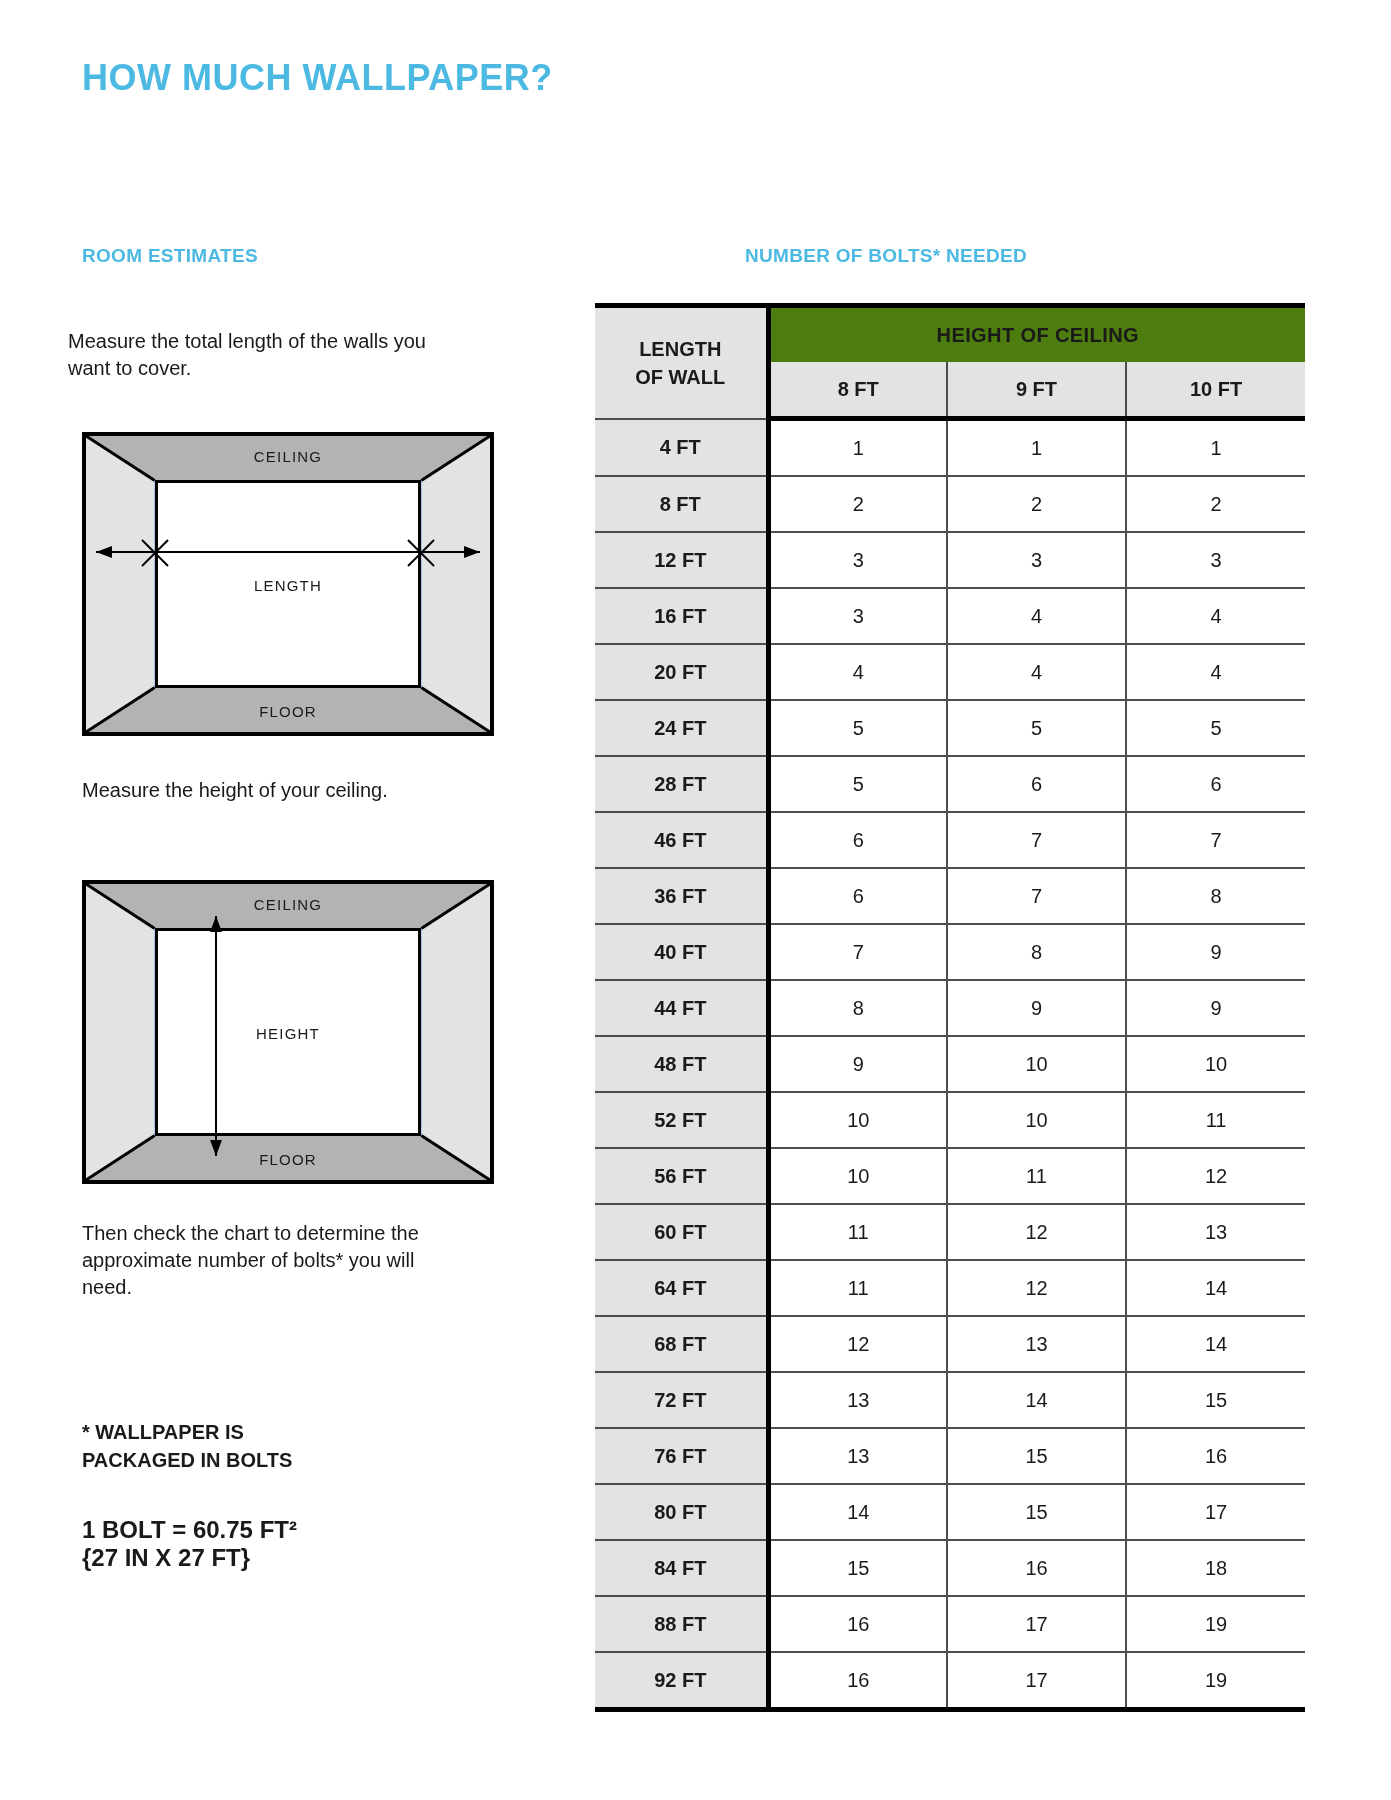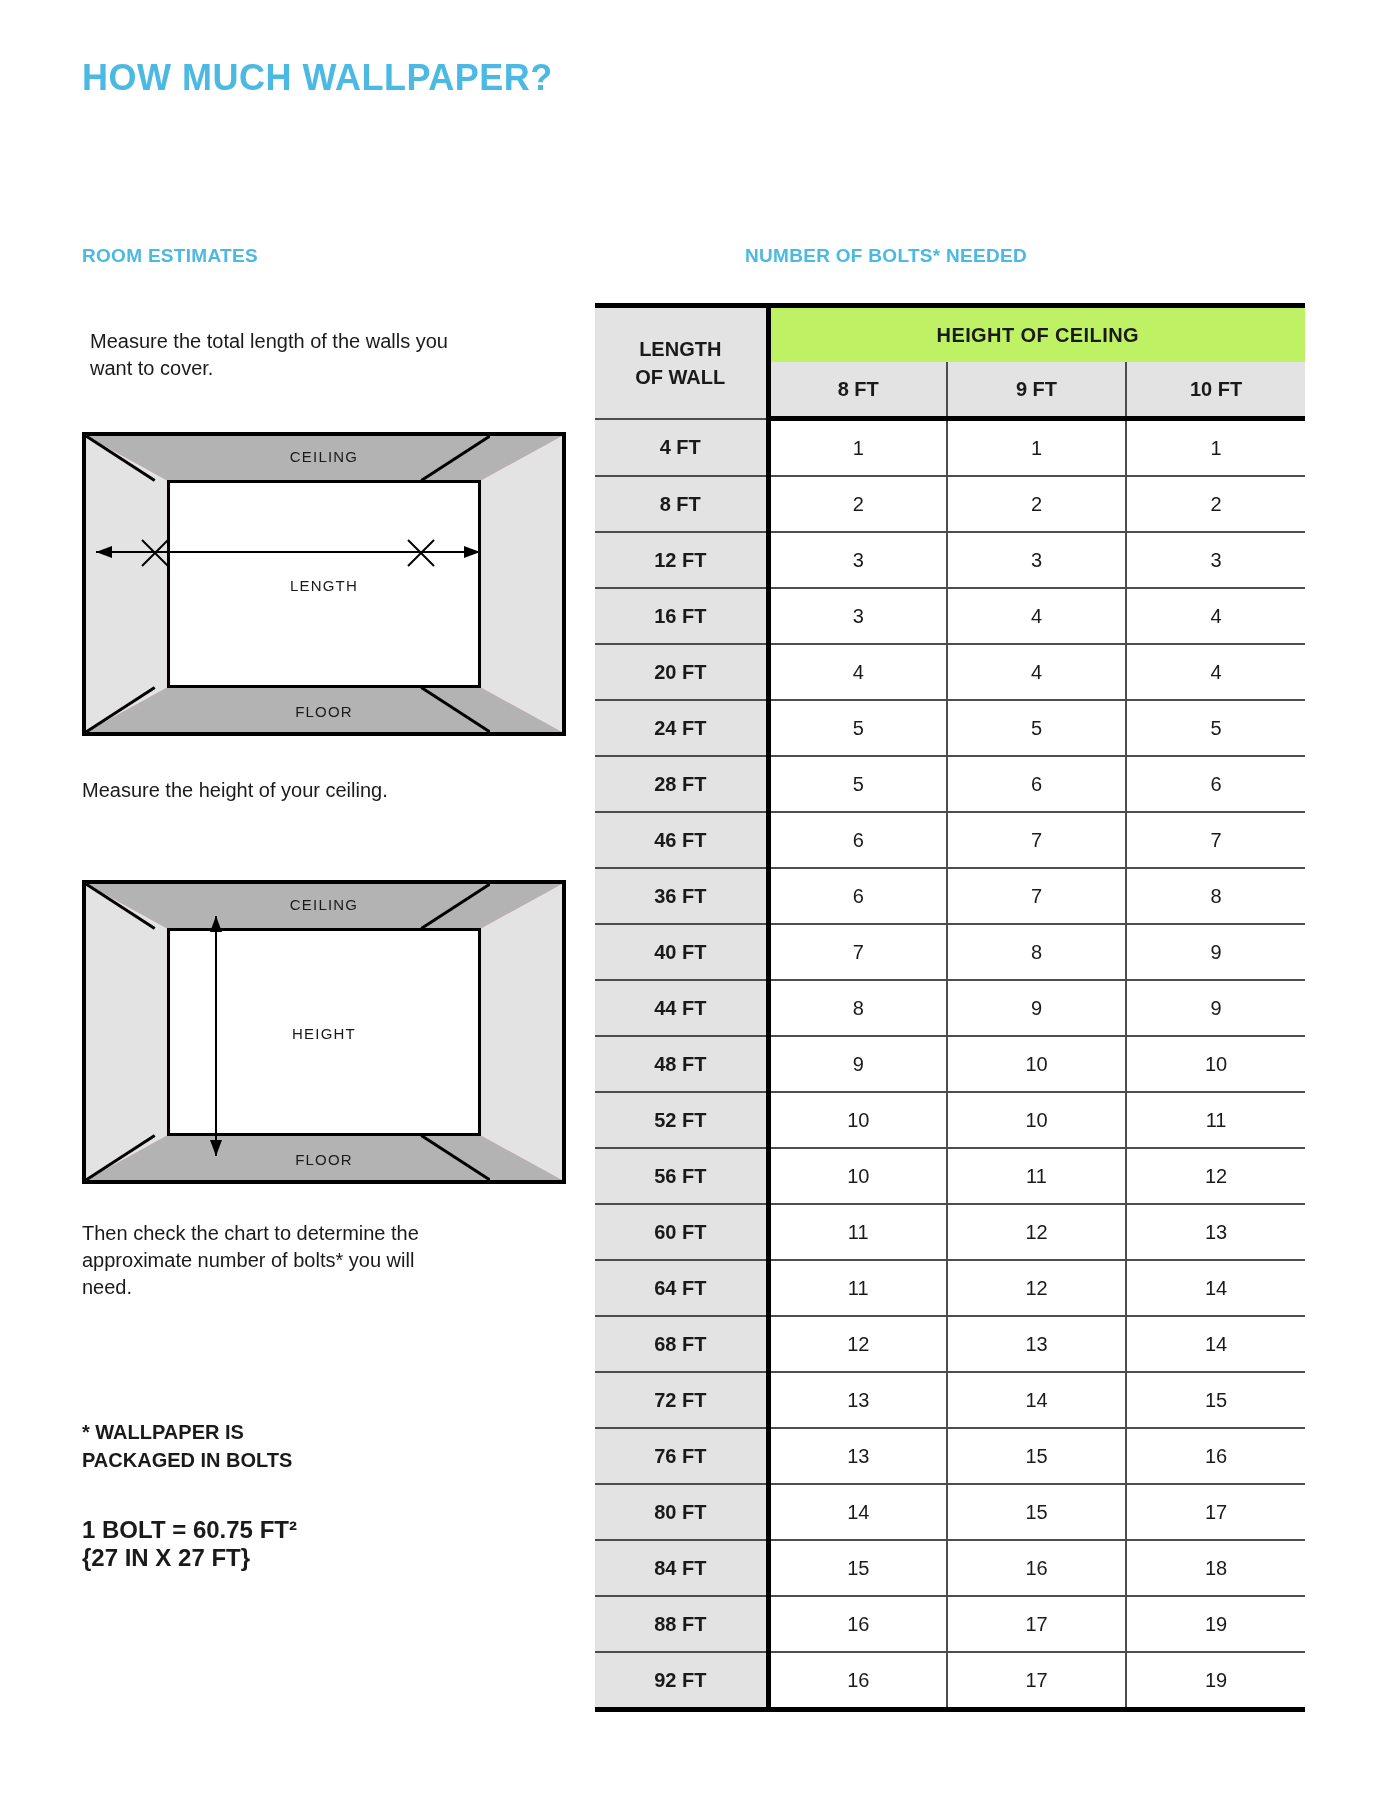--- a/index.html
+++ b/index.html
@@ -47,21 +47,21 @@
     left: 745px;
     top: 228px;
   }
   .para {
     position: absolute;
     font-size: 20px;
     line-height: 27px;
     color: #1a1a1a;
     width: 380px;
   }
-  #para1 { left: 90px; top: 328px; }
+  #para1 { left: 68px; top: 328px; }
   #para2 { left: 82px; top: 777px; }
   #para3 { left: 82px; top: 1220px; }
 
   .note-bold {
     position: absolute;
     left: 82px;
     top: 1418px;
     font-size: 20px;
     font-weight: bold;
     line-height: 28px;
@@ -73,25 +73,25 @@
     top: 1516px;
     font-size: 24px;
     font-weight: bold;
     line-height: 28px;
     white-space: pre-line;
   }
 
   
   .diagram {
     position: absolute;
-    width: 484px;
+    width: 412px;
     height: 304px;
     border: 4px solid #000;
     box-sizing: border-box;
-    background: #fca5a5;
+    background: #3b82f6;
   }
   #diagram-length { left: 82px; top: 432px; }
   #diagram-height { left: 82px; top: 880px; }
 
   .diag-inner {
     position: absolute;
     left: 0; top: 0; right: 0; bottom: 0;
   }
   
   .wall {
@@ -155,21 +155,21 @@
   }
   table.bolts td, table.bolts th {
     border-bottom: 2px solid #4d4d4d;
     text-align: center;
     font-size: 20px;
     color: #1a1a1a;
     height: 54px;
     padding: 0;
   }
   .hdr-top {
-    background: #bef264;
+    background: #4d7c0f;
     border-top: 5px solid #000 !important;
     font-weight: bold;
     font-size: 22px;
     letter-spacing: 0.4px;
     border-bottom: none !important;
   }
   .hdr-lenwall {
     background: #e3e3e3;
     font-weight: bold;
     font-size: 22px;

